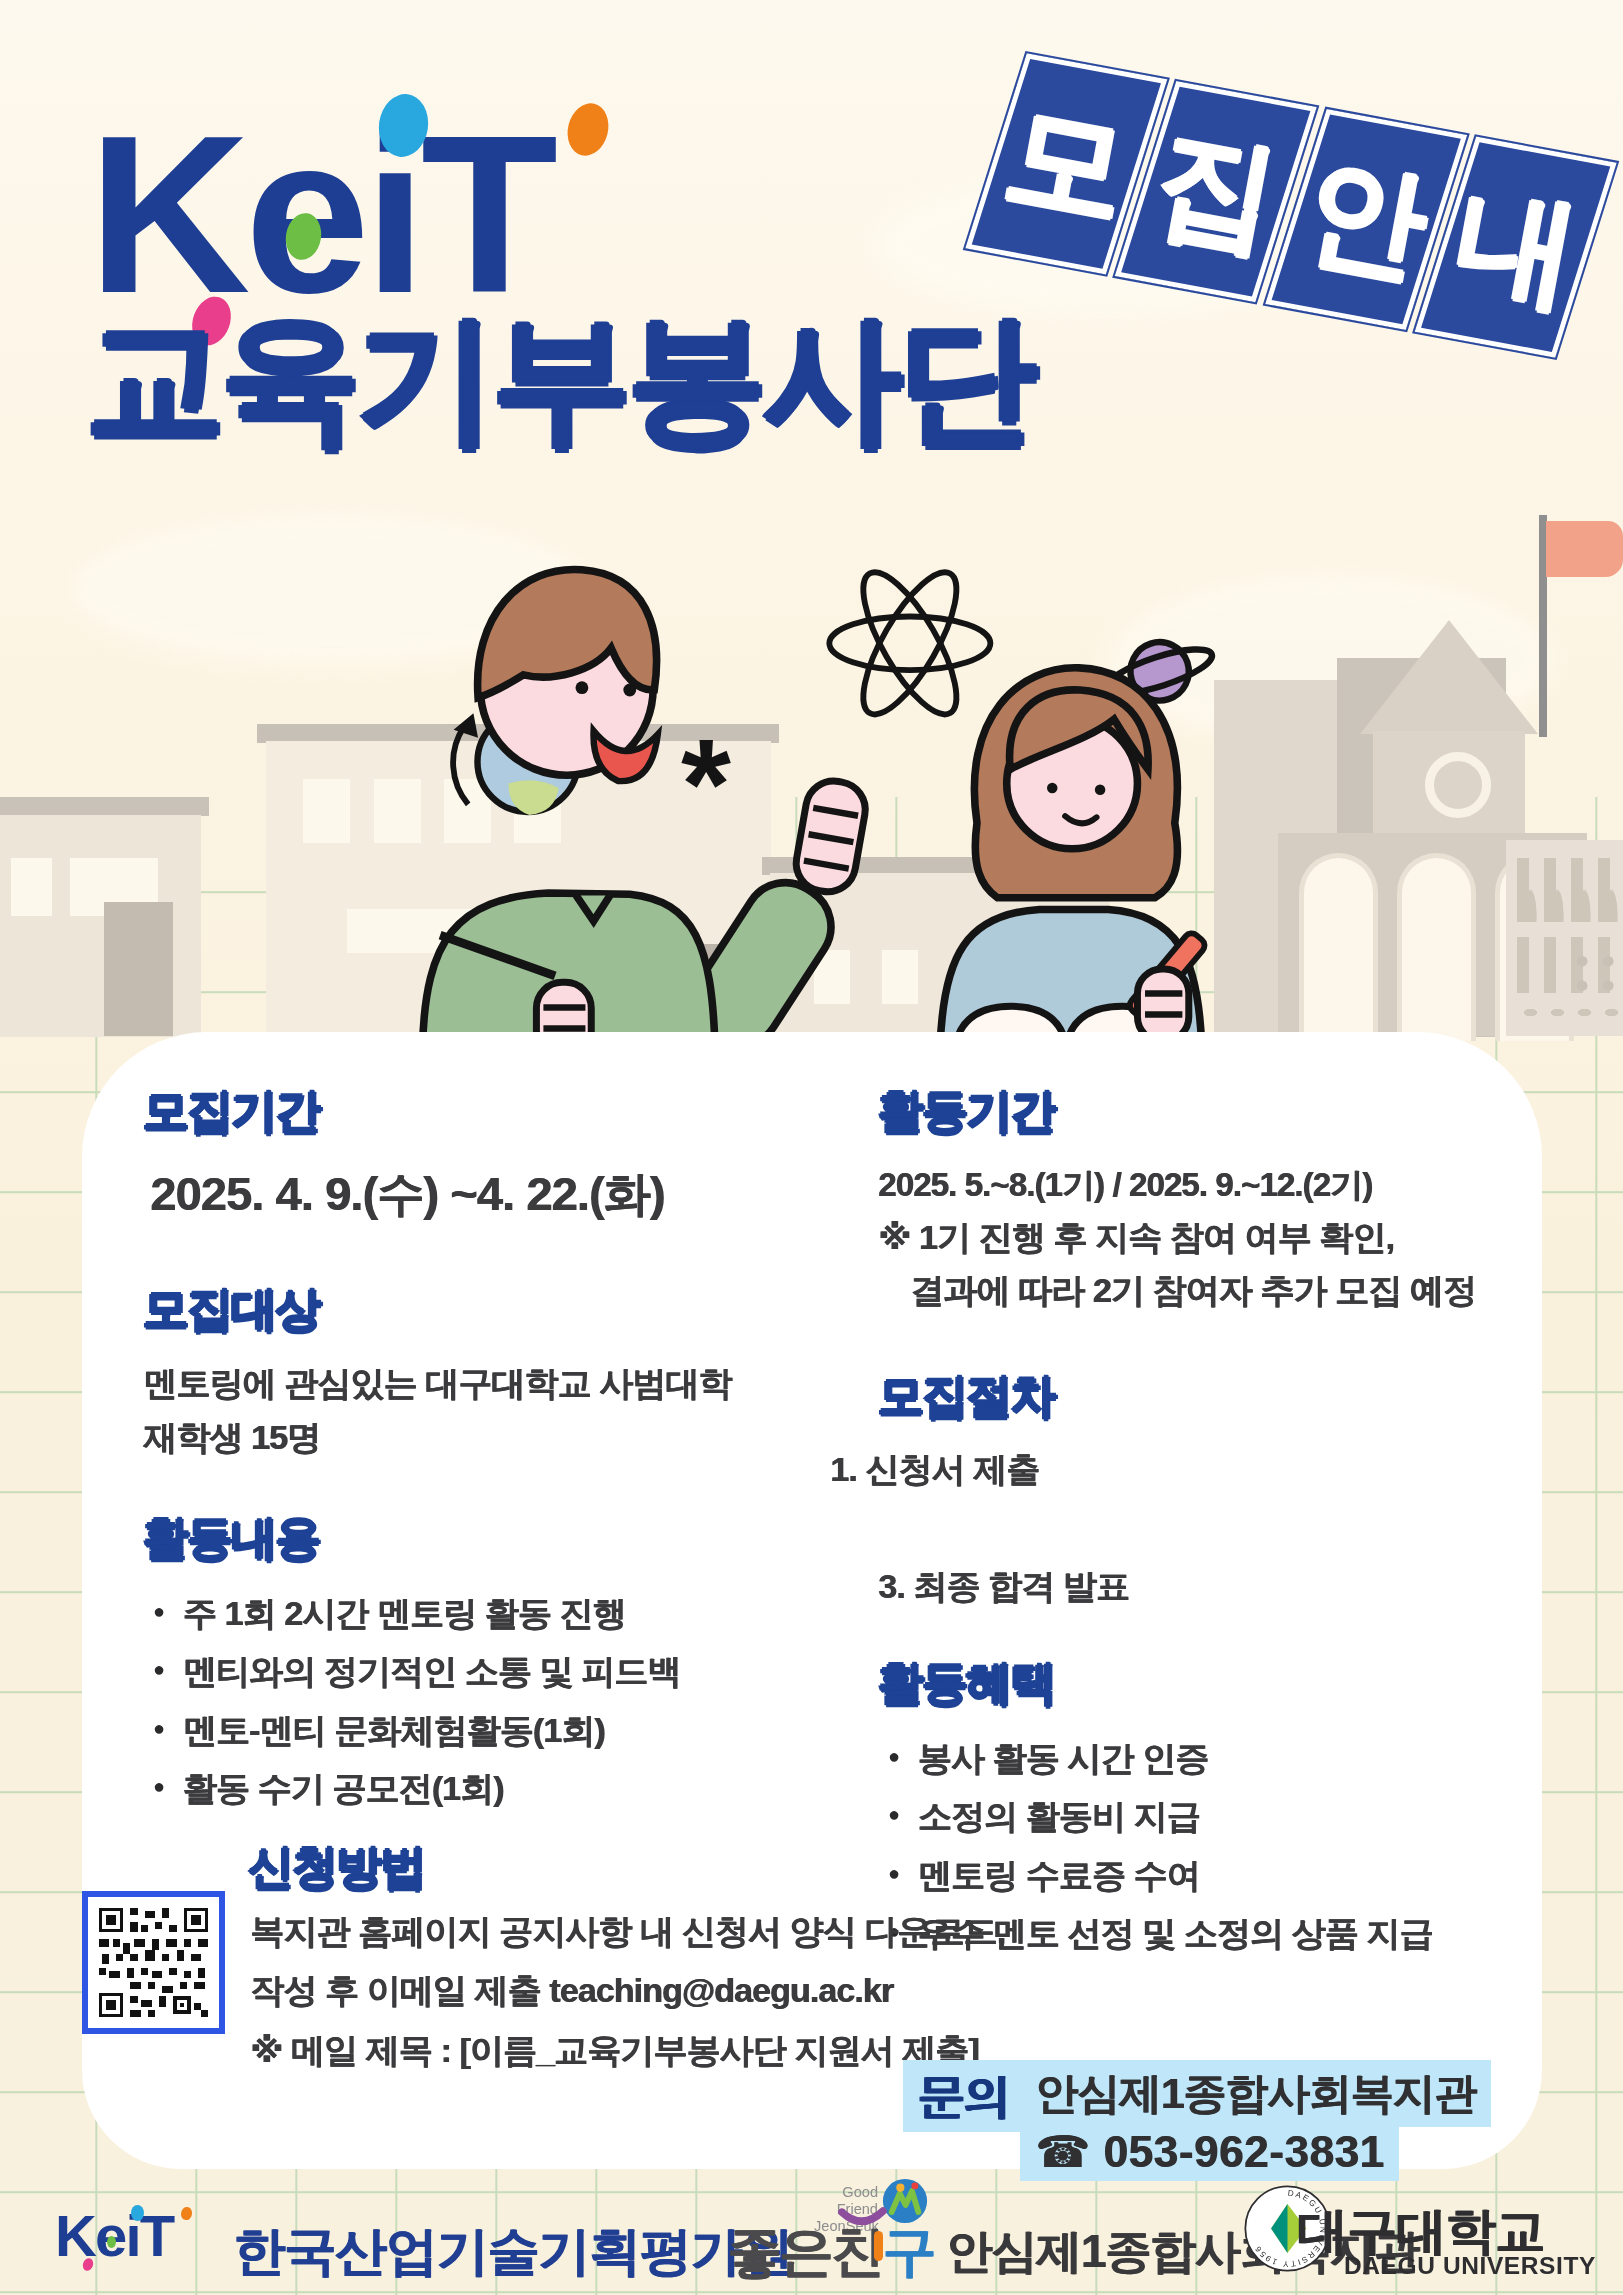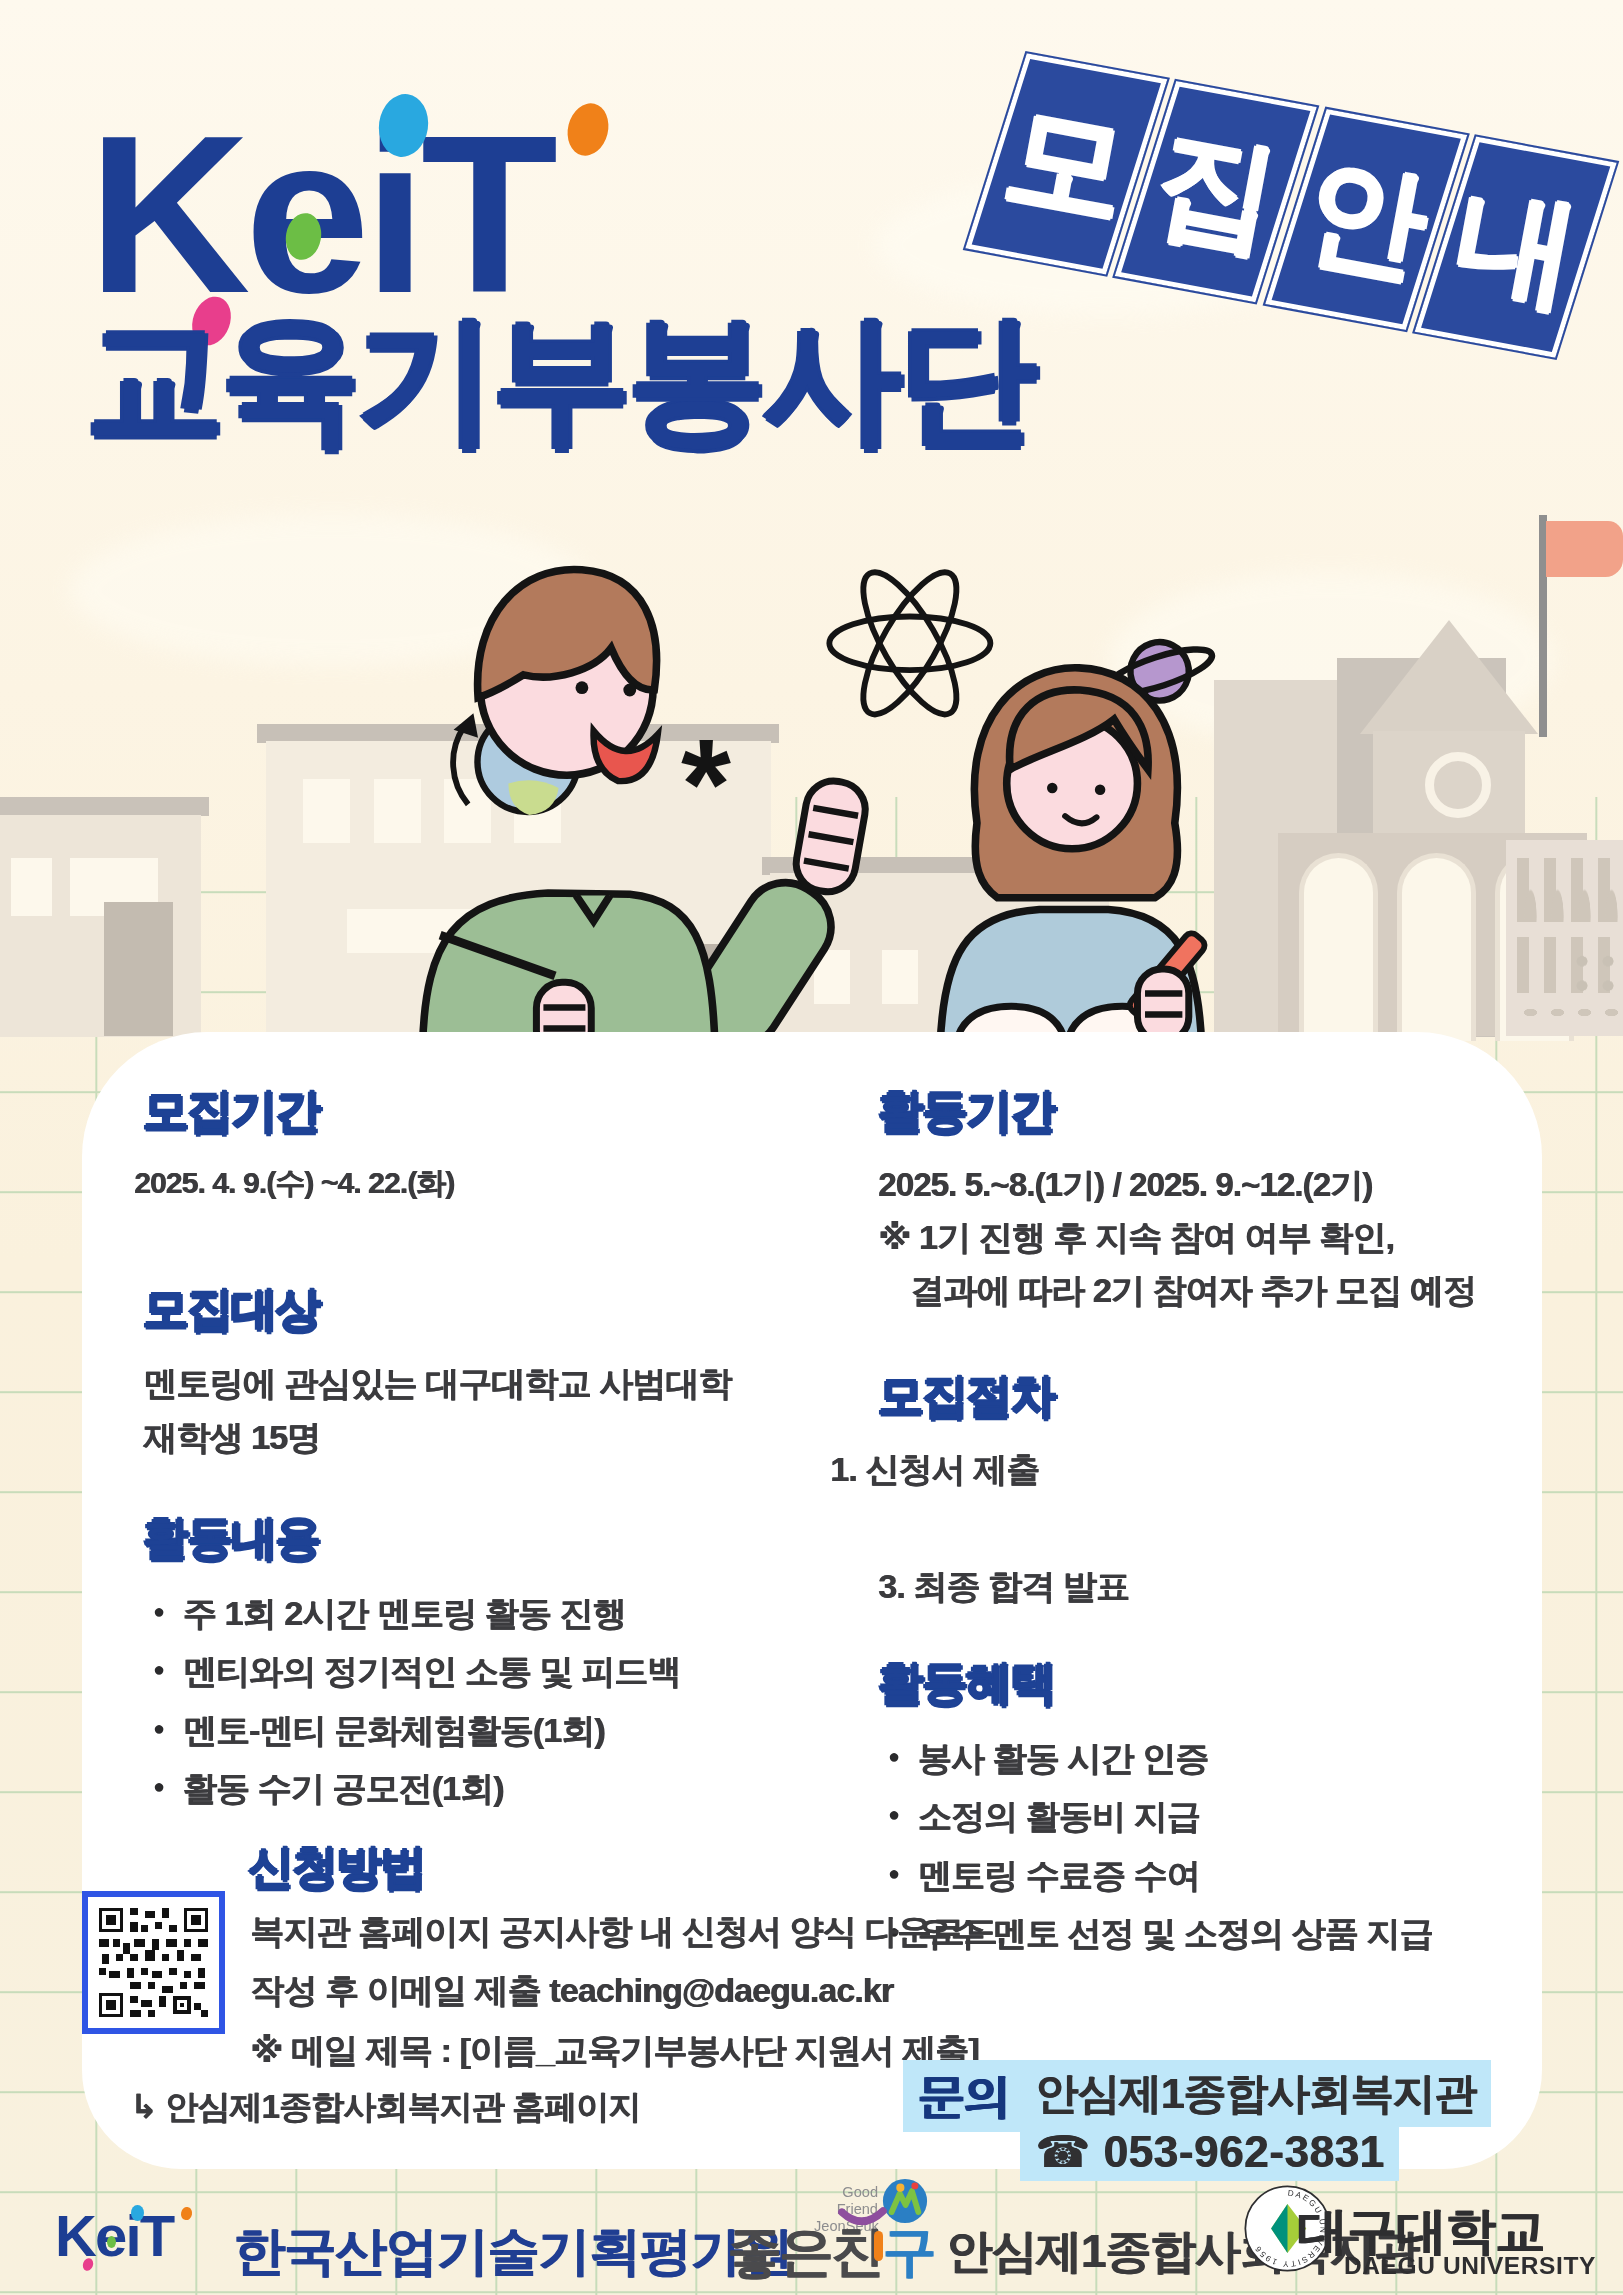--- a/index.html
+++ b/index.html
@@ -167,21 +167,21 @@
       <rect x="1430" y="810" width="88" height="124" rx="42" fill="#FBDBDF" stroke="#141414" stroke-width="12"></rect>
       <path d="M1443,852 h64 M1443,888 h64" stroke="#141414" stroke-width="11" fill="none"></path>
     </g>
 
     <rect x="28" y="926" width="1562" height="26" fill="#141414"></rect>
   </svg>
 
   <div class="card"></div>
 
   <div class="h" style="left:143px;top:1081px">모집기간</div>
-  <div class="t" style="left:134px;top:1163px;font-size:30px">2025. 4. 9.(수) ~4. 22.(화)</div>
+  <div class="t" style="left:150px;top:1163px;font-size:47px">2025. 4. 9.(수) ~4. 22.(화)</div>
 
   <div class="h" style="left:143px;top:1279px">모집대상</div>
   <div class="t" style="left:143px;top:1361px">멘토링에 관심있는 대구대학교 사범대학</div>
   <div class="t" style="left:143px;top:1415px">재학생 15명</div>
 
   <div class="h" style="left:143px;top:1508px">활동내용</div>
   <div class="bul" style="left:153px;top:1591px">
       <span class="dot">●</span>
       <span class="bt">주 1회 2시간 멘토링 활동 진행</span>
     </div>
@@ -290,21 +290,20 @@
           <rect x="28" y="28" width="2" height="2"></rect>
           <rect x="30" y="30" width="2" height="2"></rect>
       </g>
     </svg>
   </div>
 
   <div class="t" style="left:250px;top:1909px">복지관 홈페이지 공지사항 내 신청서 양식 다운로드,</div>
   <div class="t" style="left:250px;top:1968px">작성 후 이메일 제출 teaching@daegu.ac.kr</div>
   <div class="t" style="left:250px;top:2028px">※ 메일 제목 : [이름_교육기부봉사단 지원서 제출]</div>
 
-  <div class="t" style="left:130px;top:2085px;font-size:33px">↳ 안심제1종합사회복지관 홈페이지</div>
 
   <div class="hl" style="left:903px;top:2060px">
     <span style="color:#16377E;font-size:47px;font-weight:900;letter-spacing:-1.2px;text-shadow:1.2px 0 currentColor,-1.2px 0 currentColor">문의</span>
   </div>
   <div class="hl" style="left:1020px;top:2060px">
     <span style="color:#303032;font-size:43px;font-weight:800;letter-spacing:-1.2px;text-shadow:0.9px 0 currentColor">안심제1종합사회복지관</span>
   </div>
   <div class="hl" style="left:1020px;top:2121px">
     <span style="color:#303032;font-size:44px;font-weight:800;letter-spacing:0.6px;text-shadow:0.9px 0 currentColor">☎ 053-962-3831</span>
   </div>

